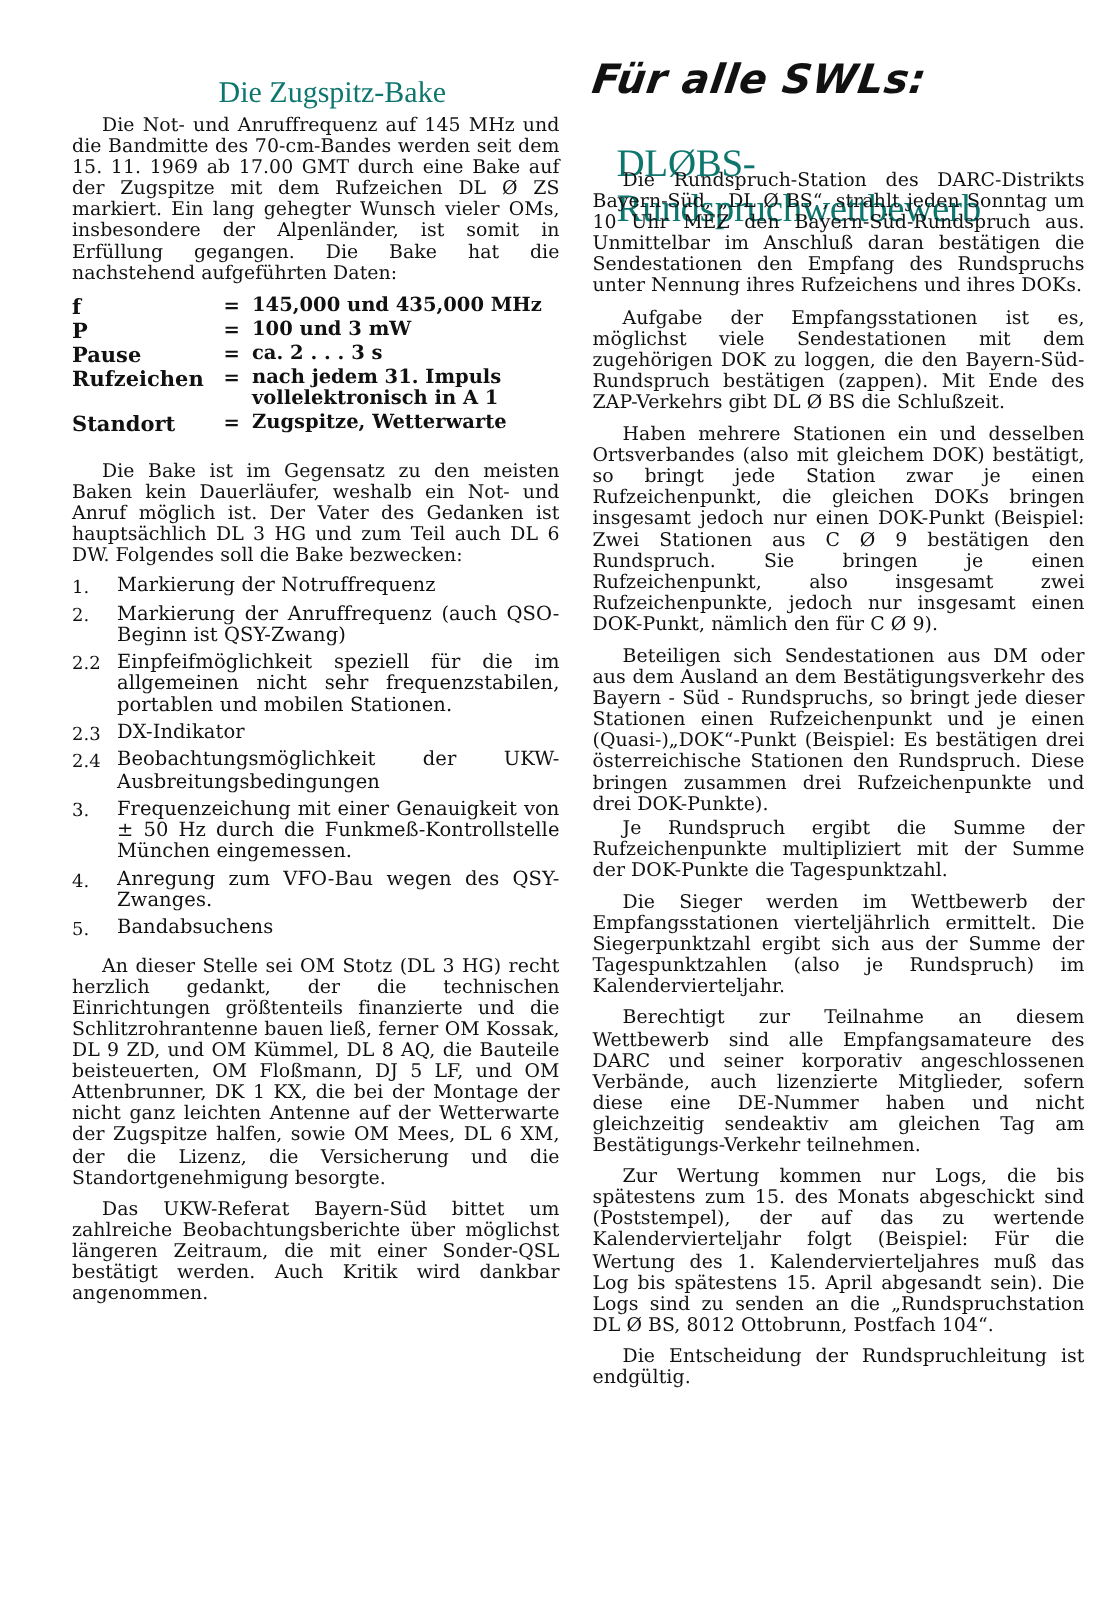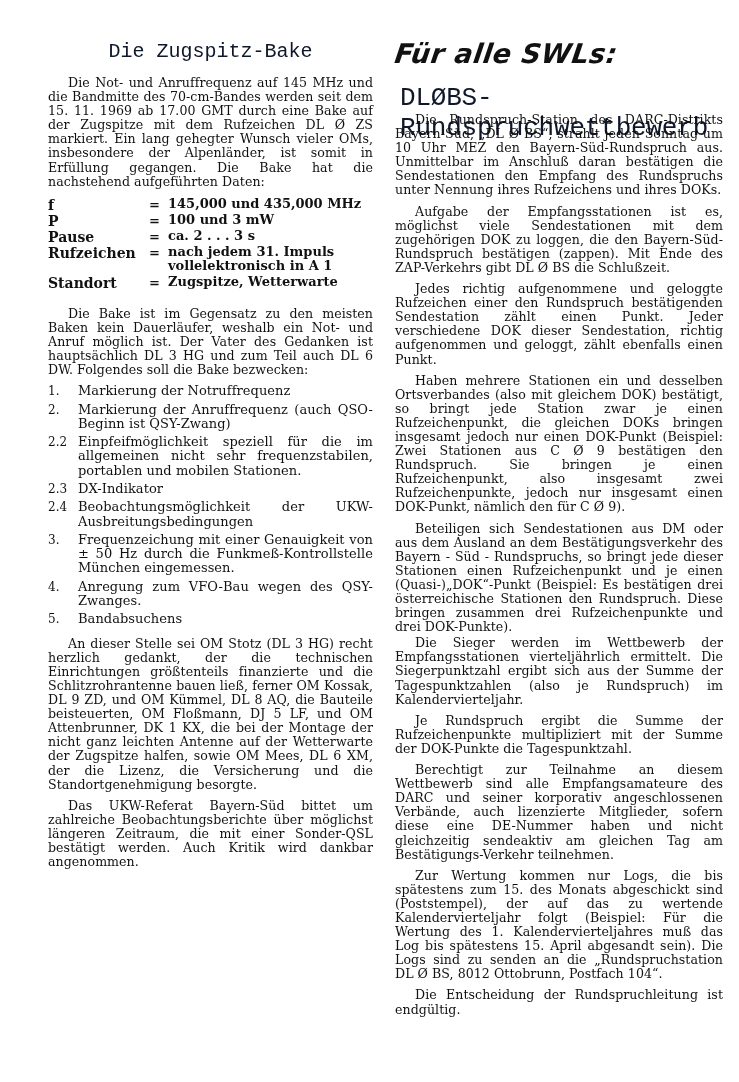--- a/index.html
+++ b/index.html
@@ -6,22 +6,22 @@
   body {
     width: 739px; height: 1082px; position: relative; overflow: hidden;
     color: #111; font-family: "DejaVu Serif", "Liberation Serif", serif;
   }
   .text {
     font-weight: normal; font-size: 12.6px; line-height: 14.1px;
     text-align: justify; letter-spacing: 0.05px; margin: 0;
   }
   .para { text-indent: 20px; margin: 0 0 7px 0; }
   .sans-head {
-    font-family: Liberation Mono, monospace; font-weight: normal;
-    color: #0f172a; margin: 0;
+    font-family: Liberation Serif, serif; font-weight: normal;
+    color: #0f766e; margin: 11px;
   }
   .h-left { position: absolute; top: 40px; left: 48px; width: 325px; text-align: center; font-size: 20px; }
   .h-script {
     position: absolute; top: 38px; left: 395px;
     font-family: "DejaVu Sans", sans-serif; font-weight: bold; font-style: italic;
     font-size: 27px; letter-spacing: 0.5px; transform: skewX(-8deg);
   }
   .h-right { position: absolute; top: 83px; left: 400px; font-size: 26px; letter-spacing: -0.2px; }
   .left-body { position: absolute; top: 76px; left: 48px; width: 325px; }
   .right-body { position: absolute; top: 113px; left: 395px; width: 328px; }
@@ -90,21 +90,20 @@
   <p class="text para">An dieser Stelle sei OM Stotz (DL 3 HG) recht herzlich gedankt, der die technischen Einrichtungen größtenteils finanzierte und die Schlitzrohrantenne bauen ließ, ferner OM Kossak, DL 9 ZD, und OM Kümmel, DL 8 AQ, die Bauteile beisteuerten, OM Floßmann, DJ 5 LF, und OM Attenbrunner, DK 1 KX, die bei der Montage der nicht ganz leichten Antenne auf der Wetterwarte der Zugspitze halfen, sowie OM Mees, DL 6 XM, der die Lizenz, die Versicherung und die Standortgenehmigung besorgte.</p>
   <p class="text para">Das UKW-Referat Bayern-Süd bittet um zahlreiche Beobachtungsberichte über möglichst längeren Zeitraum, die mit einer Sonder-QSL bestätigt werden. Auch Kritik wird dankbar angenommen.</p>
 </div>
 
 <div class="h-script">Für alle SWLs:</div>
 <h2 class="sans-head h-right">DLØBS-Rundspruchwettbewerb</h2>
 
 <div class="right-body" id="right-body">
     <p class="text para" style="margin-bottom: 7px;">Die Rundspruch-Station des DARC-Distrikts Bayern-Süd, „DL Ø BS“, strahlt jeden Sonntag um 10 Uhr MEZ den Bayern-Süd-Rundspruch aus. Unmittelbar im Anschluß daran bestätigen die Sendestationen den Empfang des Rundspruchs unter Nennung ihres Rufzeichens und ihres DOKs.</p>
     <p class="text para" style="margin-bottom: 7px;">Aufgabe der Empfangsstationen ist es, möglichst viele Sendestationen mit dem zugehörigen DOK zu loggen, die den Bayern-Süd-Rundspruch bestätigen (zappen). Mit Ende des ZAP-Verkehrs gibt DL Ø BS die Schlußzeit.</p>
-    <p class="text para" style="margin-bottom: 7px;">Jedes richtig aufgenommene und geloggte Rufzeichen einer den Rundspruch bestätigenden Sendestation zählt einen Punkt. Jeder verschiedene DOK dieser Sendestation, richtig aufgenommen und geloggt, zählt ebenfalls einen Punkt.</p>
     <p class="text para" style="margin-bottom: 7px;">Haben mehrere Stationen ein und desselben Ortsverbandes (also mit gleichem DOK) bestätigt, so bringt jede Station zwar je einen Rufzeichenpunkt, die gleichen DOKs bringen insgesamt jedoch nur einen DOK-Punkt (Beispiel: Zwei Stationen aus C Ø 9 bestätigen den Rundspruch. Sie bringen je einen Rufzeichenpunkt, also insgesamt zwei Rufzeichenpunkte, jedoch nur insgesamt einen DOK-Punkt, nämlich den für C Ø 9).</p>
     <p class="text para" style="margin-bottom: 2px;">Beteiligen sich Sendestationen aus DM oder aus dem Ausland an dem Bestätigungsverkehr des Bayern - Süd - Rundspruchs, so bringt jede dieser Stationen einen Rufzeichenpunkt und je einen (Quasi-)„DOK“-Punkt (Beispiel: Es bestätigen drei österreichische Stationen den Rundspruch. Diese bringen zusammen drei Rufzeichenpunkte und drei DOK-Punkte).</p>
+    <p class="text para" style="margin-bottom: 7px;">Je Rundspruch ergibt die Summe der Rufzeichenpunkte multipliziert mit der Summe der DOK-Punkte die Tagespunktzahl.</p>
     <p class="text para" style="margin-bottom: 7px;">Die Sieger werden im Wettbewerb der Empfangsstationen vierteljährlich ermittelt. Die Siegerpunktzahl ergibt sich aus der Summe der Tagespunktzahlen (also je Rundspruch) im Kalendervierteljahr.</p>
-    <p class="text para" style="margin-bottom: 7px;">Je Rundspruch ergibt die Summe der Rufzeichenpunkte multipliziert mit der Summe der DOK-Punkte die Tagespunktzahl.</p>
     <p class="text para" style="margin-bottom: 7px;">Berechtigt zur Teilnahme an diesem Wettbewerb sind alle Empfangsamateure des DARC und seiner korporativ angeschlossenen Verbände, auch lizenzierte Mitglieder, sofern diese eine DE-Nummer haben und nicht gleichzeitig sendeaktiv am gleichen Tag am Bestätigungs-Verkehr teilnehmen.</p>
     <p class="text para" style="margin-bottom: 7px;">Zur Wertung kommen nur Logs, die bis spätestens zum 15. des Monats abgeschickt sind (Poststempel), der auf das zu wertende Kalendervierteljahr folgt (Beispiel: Für die Wertung des 1. Kalendervierteljahres muß das Log bis spätestens 15. April abgesandt sein). Die Logs sind zu senden an die „Rundspruchstation DL Ø BS, 8012 Ottobrunn, Postfach 104“.</p>
     <p class="text para" style="margin-bottom: 2px;">Die Entscheidung der Rundspruchleitung ist endgültig.</p>
   </div>
 
 </body></html>

